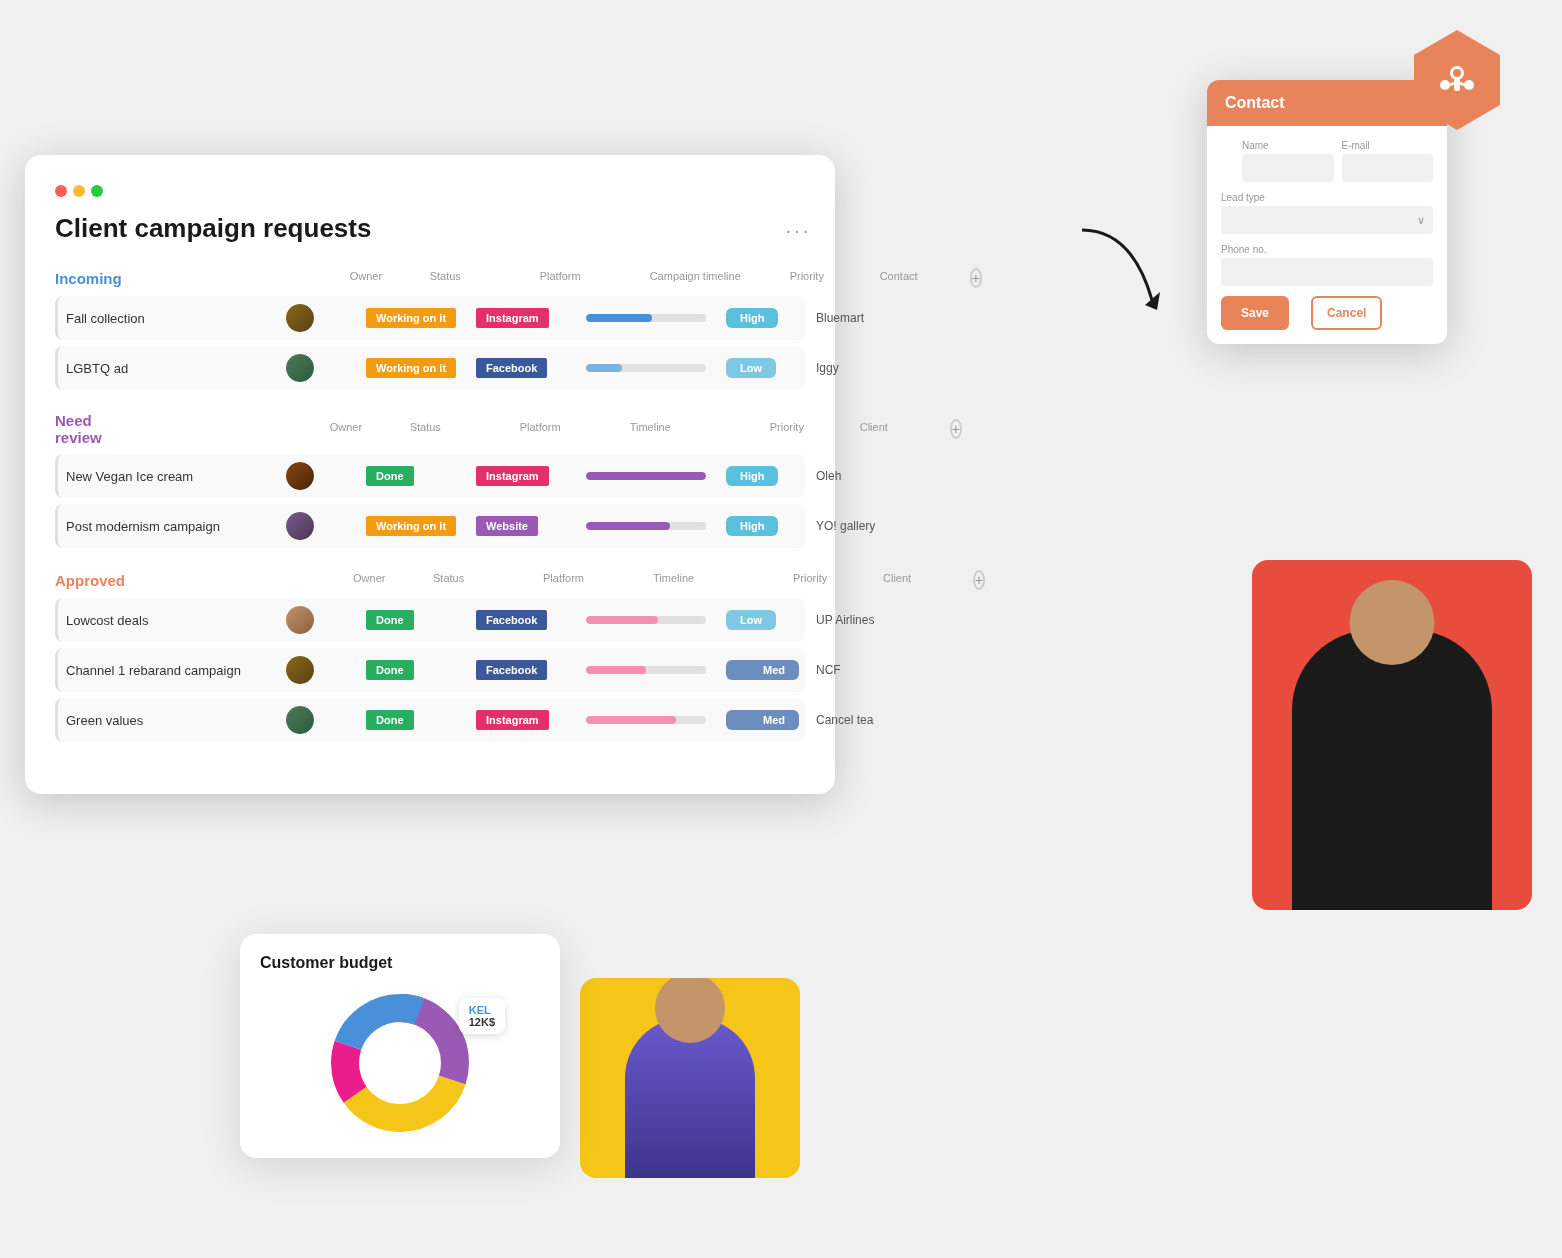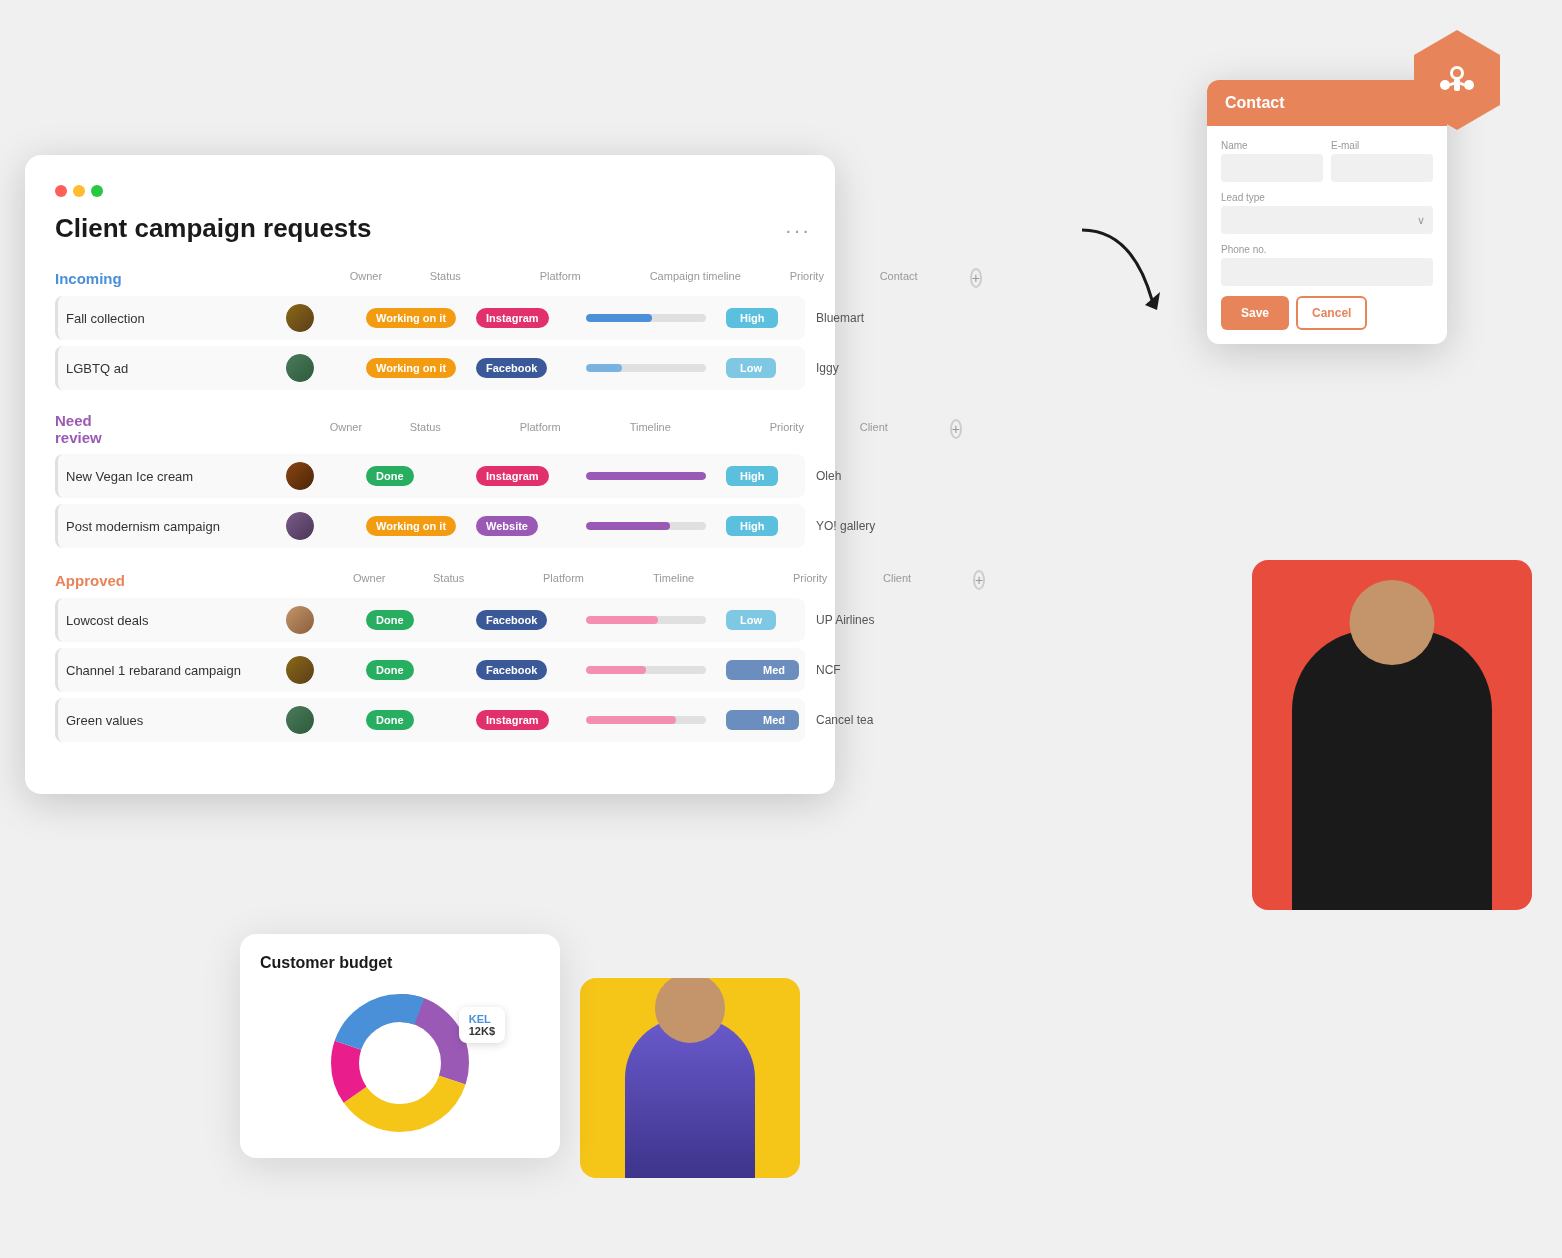--- a/index.html
+++ b/index.html
@@ -113,21 +113,21 @@
       background: linear-gradient(135deg, #8b6914, #5a3e1b);
     }
     .avatar-img.av2 { background: linear-gradient(135deg, #4a7c59, #2d5a3d); }
     .avatar-img.av3 { background: linear-gradient(135deg, #8b4513, #4a2507); }
     .avatar-img.av4 { background: linear-gradient(135deg, #7a5c8a, #4a3555); }
     .avatar-img.av5 { background: linear-gradient(135deg, #c4956a, #8b5e3c); }
 
     .badge {
       display: inline-block;
       padding: 4px 10px;
-      border-radius: 10px;
+      border-radius: 2px;
       font-size: 11px;
       font-weight: 600;
       color: white;
       text-align: center;
     }
     .badge-orange { background: #f39c12; }
     .badge-green { background: #27ae60; }
     .badge-instagram { background: #e1306c; }
     .badge-facebook { background: #3b5998; }
     .badge-website { background: #9b59b6; }
@@ -180,21 +180,21 @@
       z-index: 5;
     }
     .contact-header {
       background: #e8845a;
       padding: 14px 18px;
       color: white;
       font-size: 16px;
       font-weight: 700;
     }
     .contact-body { padding: 14px 14px; }
-    .contact-row { display: flex; gap: 8px; margin-bottom: 10px; }
+    .contact-row { display: flex; gap: 8px; margin-bottom: 10px; margin-left: 21px; }
     .contact-field { flex: 1; }
     .contact-label {
       font-size: 10px;
       color: #999;
       margin-bottom: 3px;
     }
     .contact-input {
       width: 100%;
       height: 28px;
       background: #f0f0f0;
@@ -216,21 +216,21 @@
     }
     .contact-textarea {
       width: 100%;
       height: 60px;
       background: #f0f0f0;
       border-radius: 4px;
       border: none;
     }
     .contact-actions {
       display: flex;
-      gap: 7px;
+      gap: 22px;
       margin-top: 10px;
     }
     .btn-save {
       background: #e8845a;
       color: white;
       border: none;
       border-radius: 6px;
       padding: 8px 20px;
       font-size: 12px;
       font-weight: 600;
@@ -302,21 +302,20 @@
     
     .donut-tooltip {
       position: absolute;
       top: 10px;
       right: -30px;
       background: white;
       border-radius: 8px;
       padding: 6px 10px;
       box-shadow: 0 2px 8px rgba(0,0,0,0.15);
       font-size: 11px;
-      margin-top: 9px;
     }
     .tooltip-label { color: #4a90d9; font-weight: 700; }
     .tooltip-value { color: #333; font-weight: 600; }
 
     
     .photo-yellow {
       position: absolute;
       bottom: 80px;
       left: 580px;
       width: 220px;

